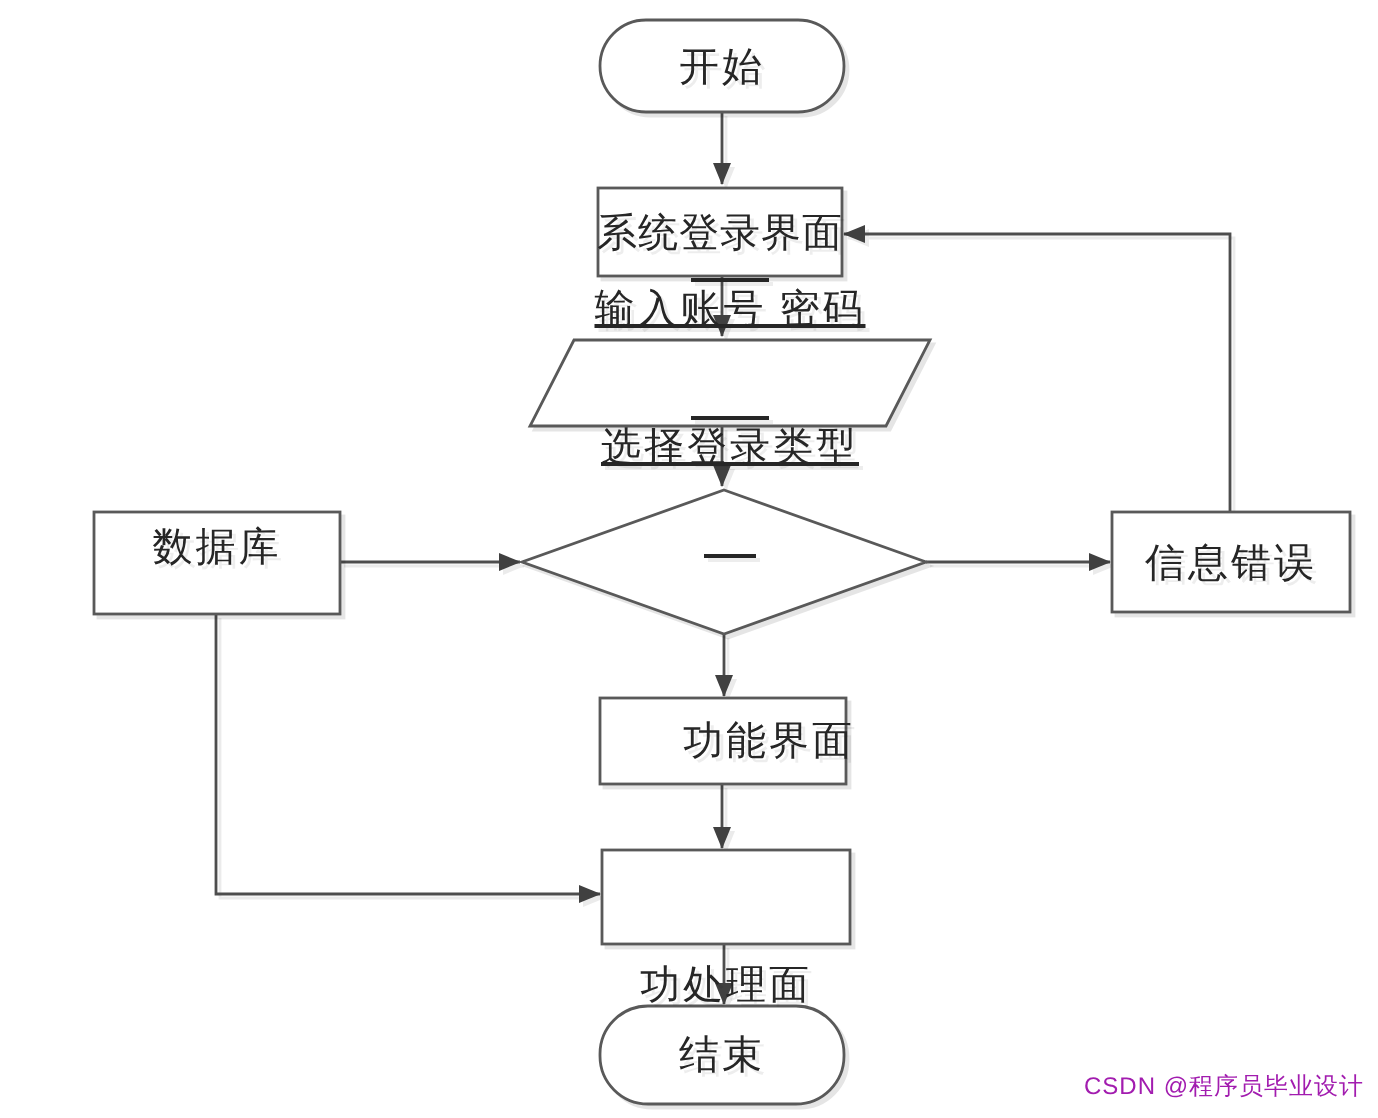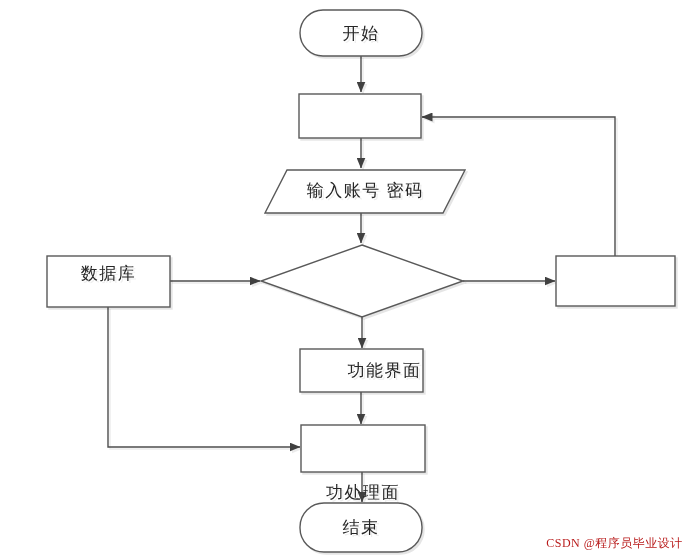--- a/index.html
+++ b/index.html
@@ -18,30 +18,30 @@
     position: absolute; left: 0; top: 0;
     width: 689px; height: 559px;
   }
   g.shapes { filter: drop-shadow(2.5px 2.5px 0px rgba(0,0,0,0.10)); }
   g.edges  { filter: drop-shadow(2px 2px 0px rgba(0,0,0,0.08)); }
   .shape { fill: #ffffff; stroke: #595959; stroke-width: 1.4; }
   .edge  { fill: none; stroke: #4d4d4d; stroke-width: 1.4; }
   .label {
     position: absolute;
     display: flex; align-items: center; justify-content: center;
-    font-size: 17px; color: #262626; letter-spacing: 1.5px;
+    font-size: 20px; color: #262626; letter-spacing: 1.5px;
     text-shadow: 2px 2px 0 rgba(0,0,0,0.07);
     white-space: pre; text-align: center;
   }
   .label .multiline { line-height: 23px; }
   #watermark {
     position: absolute; left: 542px; top: 535px; width: 145px;
-    font-family: Liberation Serif, serif;
-    font-size: 12px; color: #b91c1c; letter-spacing: 0.5px;
-    text-align: center; white-space: pre;
+    font-family: Liberation Sans, sans-serif;
+    font-size: 12px; color: #a21caf; letter-spacing: 0.5px;
+    text-align: left; white-space: pre;
   }
 </style>
 </head>
 <body>
 
 <div id="canvas">
 
   <svg class="layer" viewBox="0 0 689 559">
     <defs>
       <marker id="arrow" markerUnits="userSpaceOnUse" markerWidth="11" markerHeight="9" viewBox="0 0 11 9" refX="10.5" refY="4.5" orient="auto">
@@ -70,30 +70,33 @@
       <rect class="shape" x="47" y="256" width="123" height="51"></rect>
       <rect class="shape" x="556" y="256" width="119" height="50"></rect>
       <rect class="shape" x="300" y="349" width="123" height="43"></rect>
       <rect class="shape" x="301" y="425" width="124" height="47"></rect>
       <rect class="shape" x="300" y="503" width="122" height="49" rx="24" ry="24"></rect>
     </g>
   </svg>
 
   <div class="label" style="left:300px; top:10px; width:122px; height:46px;">开始</div>
 
+  <div class="label" style="left:299px; top:94px; width:122px; height:44px; letter-spacing:0.5px;">系统登录界面</div>
 
-  <div class="label" style="left:275px; top:166px; width:180px; height:48px;">
+  <div class="label" style="left:275px; top:166px; width:180px; height:48px;text-decoration:underline;">
     <div class="multiline">
       <div>输入账号 密码</div>
+      <div>选择登录类型</div>
     </div>
   </div>
 
 
   <div class="label" style="left:47px; top:256px; width:123px; height:34px;">数据库</div>
 
+  <div class="label" style="left:556px; top:256px; width:119px; height:50px;">信息错误</div>
 
   <div class="label" style="left:300px; top:349px; width:123px; height:43px;margin-left:23px;">功能界面</div>
 
   <div class="label" style="left:301px; top:425px; width:124px; height:47px;margin-top:44px;">功处理面</div>
 
   <div class="label" style="left:300px; top:503px; width:122px; height:49px;font-family:Liberation Serif, serif;">结束</div>
 
   <div id="watermark">CSDN @程序员毕业设计</div>
 
 </div>

